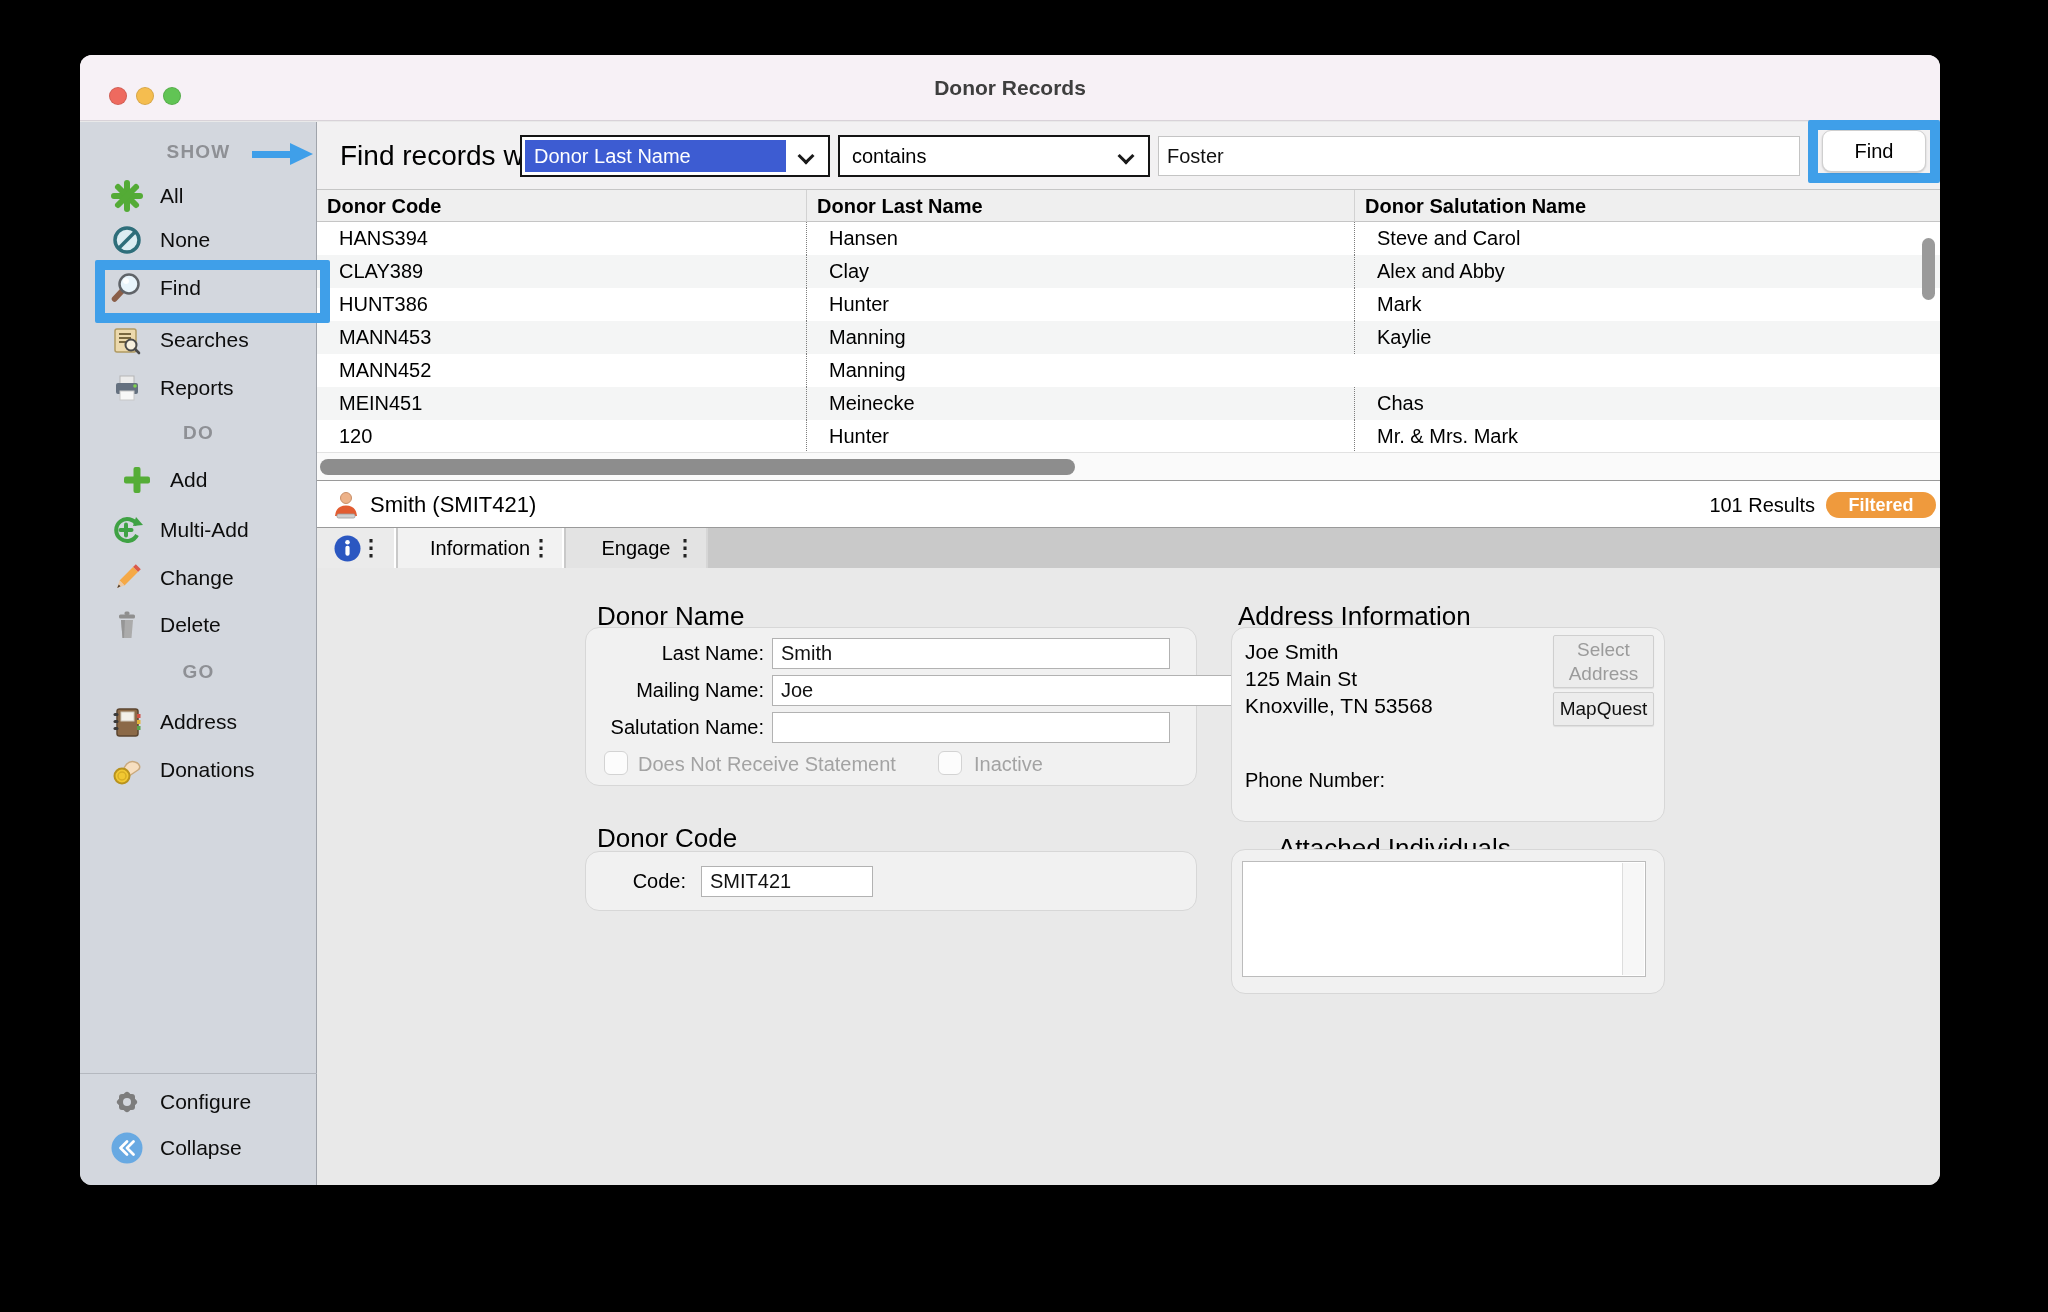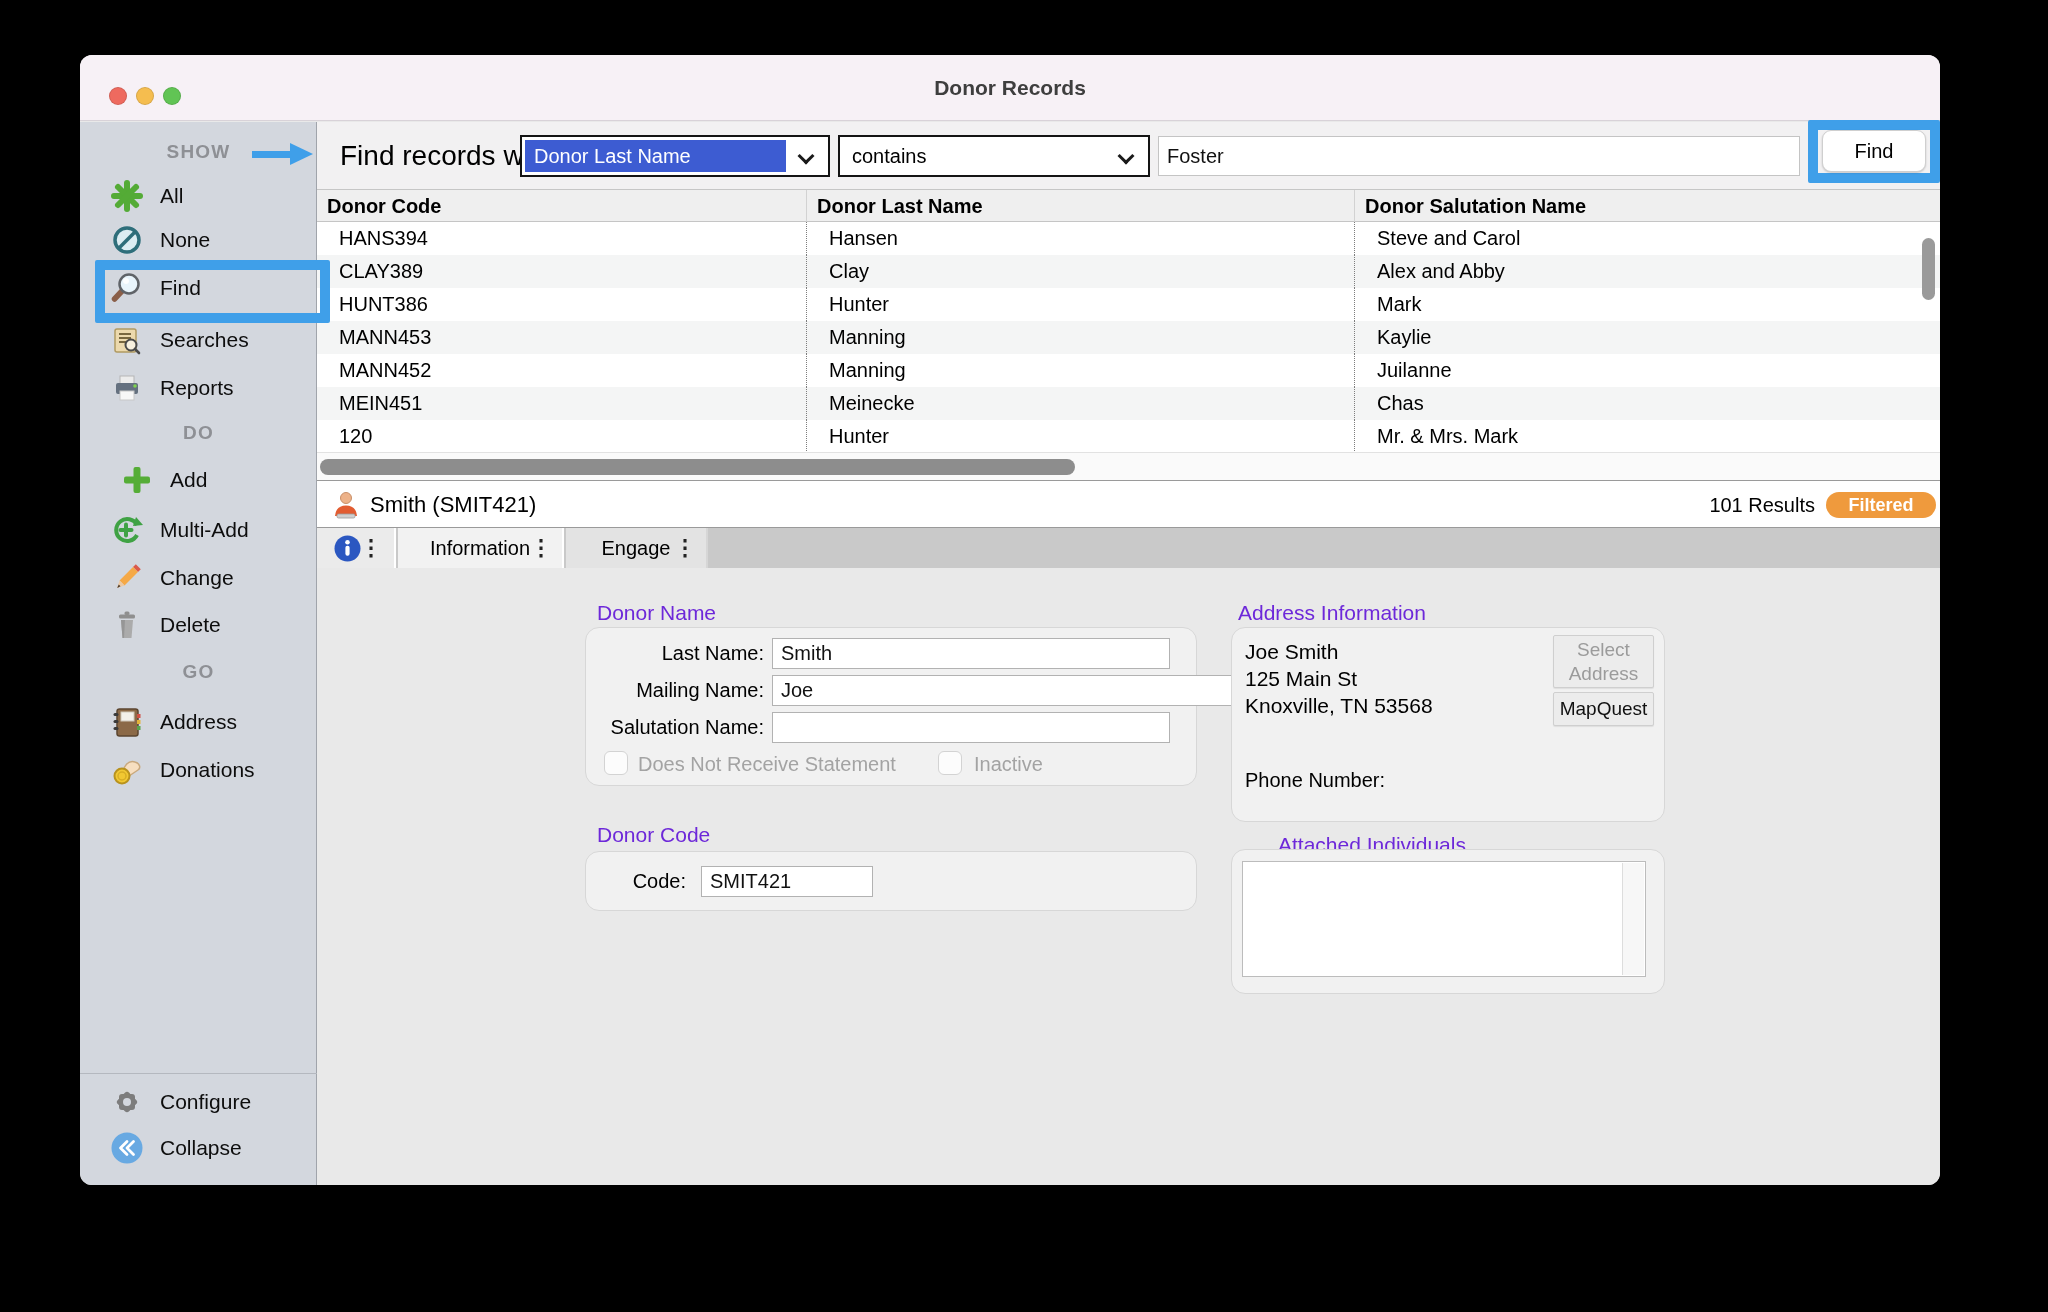--- a/index.html
+++ b/index.html
@@ -96,21 +96,21 @@
          display:flex; align-items:center; justify-content:center; }
   .tab-info { left:81px; width:166px; background:#f2f2f2; border-right:2px solid #fff; }
   .tab-eng  { left:249px; width:142px; background:#e3e3e3; border-right:2px solid #d6d6d6; }
   .dots { font-size:22px; font-weight:bold; color:#222; line-height:40px; }
   .tab .dots { position:absolute; right:10px; top:0; }
   .tseg-info .dots { position:absolute; right:12px; top:0; }
   .info-circ { position:absolute; left:17px; top:7px; }
 
   
   .content { position:absolute; left:237px; top:513px; right:0; bottom:0; background:#e9e9e9; }
-  .group-title { position:absolute; font-size:21px; color:#6d28d9; }
+  .group-title { position:absolute; font-size:26px; color:#000000; }
   .panel { position:absolute; background:#f1f1f1; border:1px solid #d7d7d7; border-radius:14px; }
   .flabel { position:absolute; font-size:20px; color:#000; text-align:right; }
   .finput { position:absolute; background:#fff; border:1px solid #b2b2b2; font-size:20px;
             color:#111; padding:0 8px; font-family:"Liberation Sans",sans-serif; }
   .cbox { position:absolute; width:24px; height:24px; border-radius:6px; background:#fcfcfc;
           border:1.5px solid #d3d3d3; }
   .cbox-label { position:absolute; font-size:20px; color:#a3a3a3; }
   .addr-line { font-size:21px; color:#000; line-height:27px; }
   .abtn { position:absolute; background:#ececec; border:1px solid #cfcfcf; text-align:center;
           font-size:19px; border-radius:2px; box-shadow:0 1px 1px rgba(0,0,0,.08); }
@@ -358,21 +358,20 @@
         <div class="td td3">Mark</div>
       </div>
       <div class="tr">
         <div class="td td1">MANN453</div>
         <div class="td td2">Manning</div>
         <div class="td td3">Kaylie</div>
       </div>
       <div class="tr">
         <div class="td td1">MANN452</div>
         <div class="td td2">Manning</div>
-        <div class="td td3">Juilanne</div>
       </div>
       <div class="tr">
         <div class="td td1">MEIN451</div>
         <div class="td td2">Meinecke</div>
         <div class="td td3">Chas</div>
       </div>
       <div class="tr">
         <div class="td td1">120</div>
         <div class="td td2">Hunter</div>
         <div class="td td3">Mr. &amp; Mrs. Mark</div>

